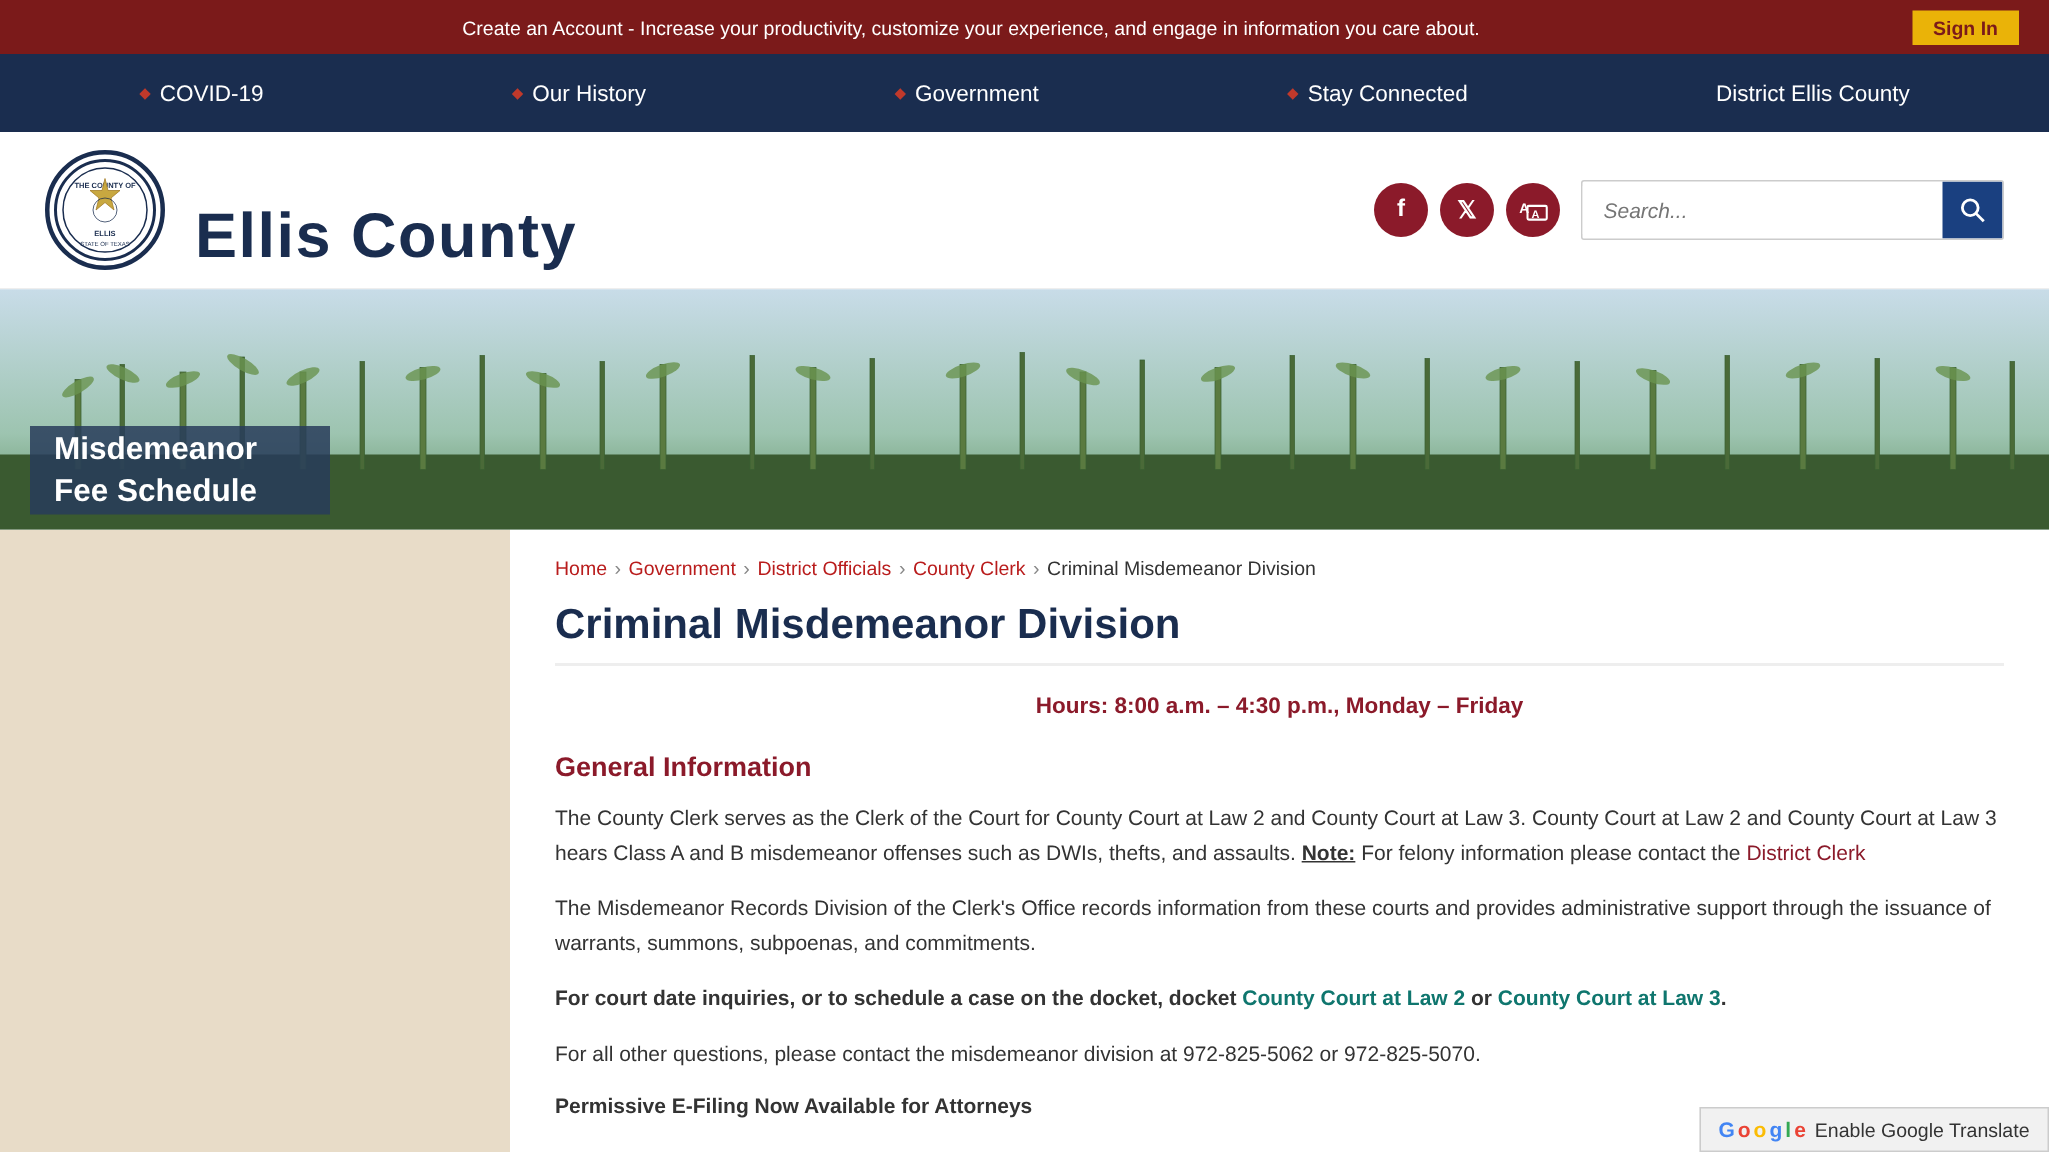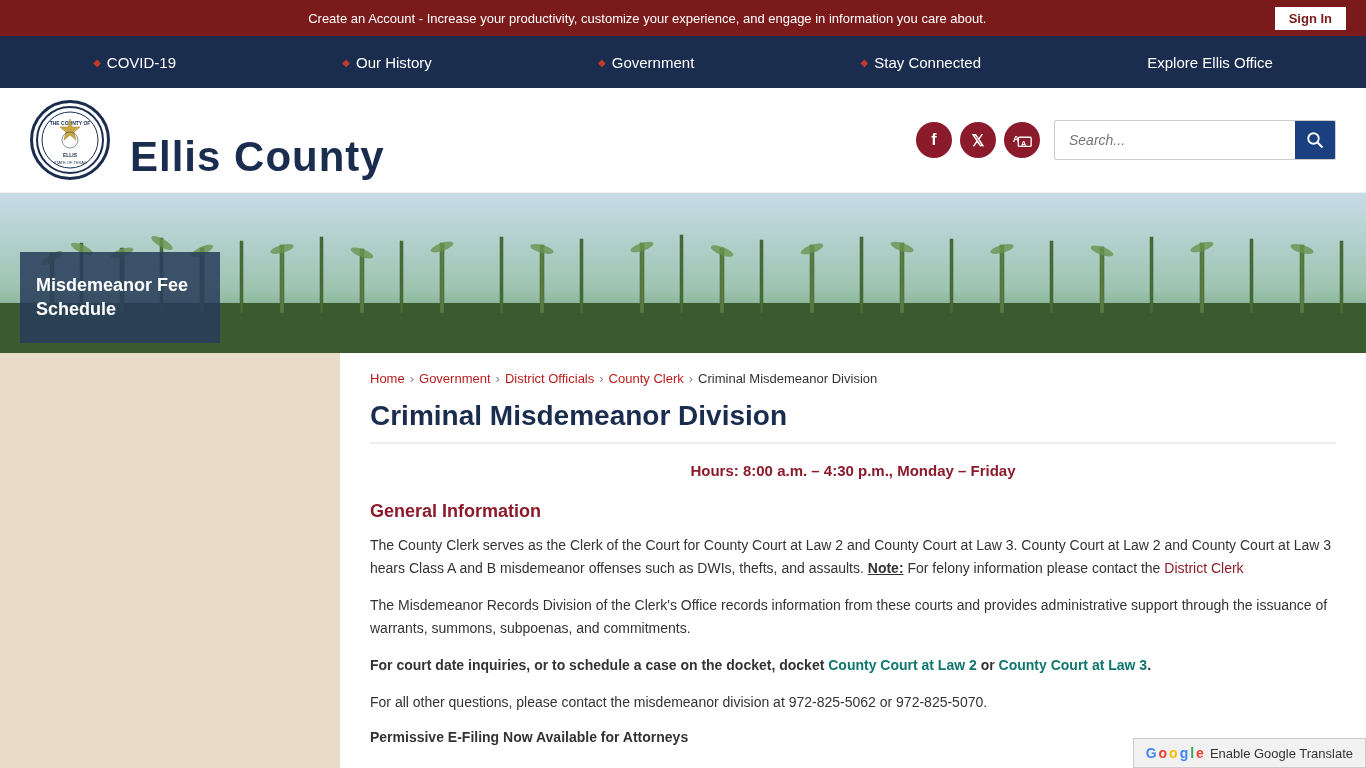--- a/index.html
+++ b/index.html
@@ -11,21 +11,21 @@
       color: #fff;
       display: flex;
       align-items: center;
       justify-content: space-between;
       padding: 0 20px;
       height: 36px;
       font-size: 13px;
     }
     .top-banner-text { flex: 1; text-align: center; }
     .sign-in-btn {
-      background: #ffffff;
+      background: #eab308;
       color: #7b1a1a;
       border: none;
       padding: 4px 14px;
       font-size: 13px;
       font-weight: bold;
       cursor: pointer;
       white-space: nowrap;
     }
 
     
@@ -154,22 +154,22 @@
       height: 160px;
       background: linear-gradient(to bottom, #b8d4e8 0%, #8ab8a0 40%, #4a7a50 70%, #3a6040 100%);
       overflow: hidden;
     }
     .sidebar-label {
       position: absolute;
       left: 20px;
       bottom: 10px;
       background: rgba(40,60,90,0.85);
       color: #fff;
-      padding: 22px 16px;
-      font-size: 18px;
+      padding: 2px 16px;
+      font-size: 21px;
       font-weight: bold;
       max-width: 200px;
       line-height: 1.3;
     }
 
     
     .content-wrapper {
       display: flex;
       min-height: 400px;
     }
@@ -328,21 +328,21 @@
     </a>
     <a class="nav-item">
       <span class="nav-arrow">◆</span>
       <span>Government</span>
     </a>
     <a class="nav-item">
       <span class="nav-arrow">◆</span>
       <span>Stay Connected</span>
     </a>
     <a class="nav-item">
-      <span>Explore Ellis Office</span>
+      <span>District Ellis County</span>
     </a>
   </div>
 </nav>
 
 <header class="site-header">
   <div class="logo-area">
     <div class="logo-circle">
       <svg viewBox="0 0 70 70" xmlns="http://www.w3.org/2000/svg">
         <circle cx="35" cy="35" r="33" fill="#fff" stroke="#1a2d4f" stroke-width="2"></circle>
         <circle cx="35" cy="35" r="28" fill="none" stroke="#1a2d4f" stroke-width="1"></circle>

